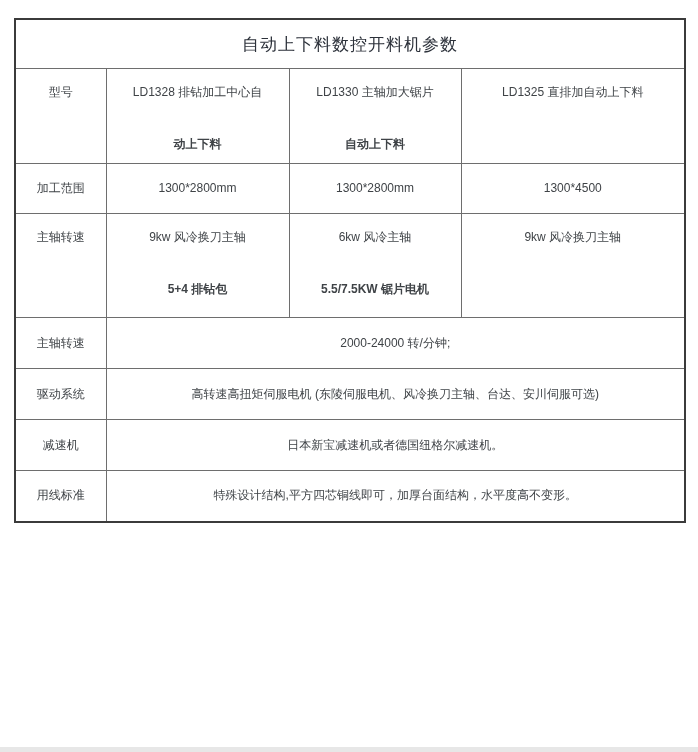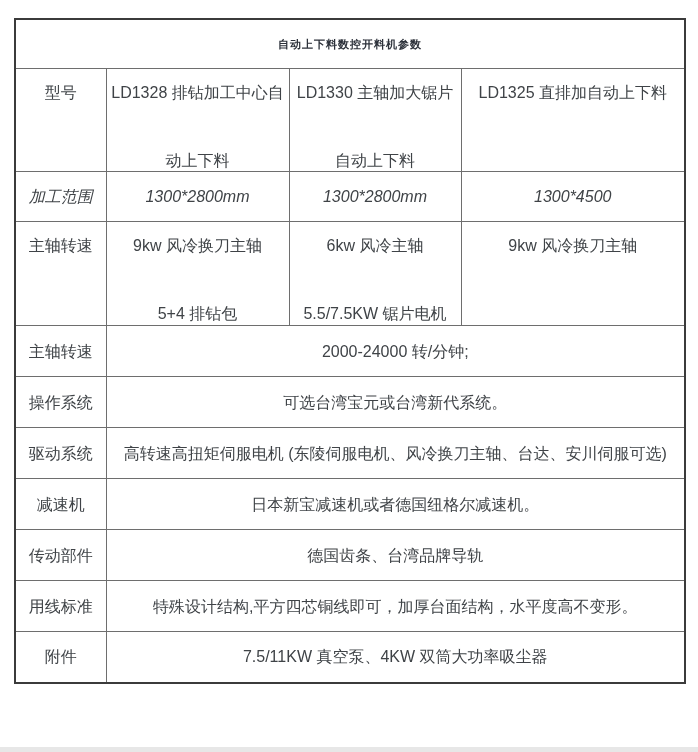--- a/index.html
+++ b/index.html
@@ -20,36 +20,36 @@
   table.spec{
     border-collapse:collapse;table-layout:fixed;width:670px;
     border:2px solid var(--border-outer);
   }
   col.c-label{width:91px;}
   col.c-m1{width:183px;}
   col.c-m2{width:172px;}
   col.c-m3{width:224px;}
   td{
     border:1px solid var(--border-inner);
-    font-size:16px;line-height:21px;color:var(--text);
+    font-size:12px;line-height:21px;color:var(--text);
     padding:0 2px;text-align:center;vertical-align:middle;
     overflow:hidden;
   }
   tr.r-title td{
-    height:48px;font-weight:bold;font-size:11px;color:var(--title);
+    height:48px;font-weight:normal;font-size:17px;color:var(--title);
     letter-spacing:1px;
   }
   tr.r-tall td{vertical-align:top;padding-top:13px;}
   tr.r-tall{height:95px;}
   tr.r-motor{height:104px;}
   tr.r-single{height:51px;}
-  tr.r-range{height:50px;font-style:italic;}
+  tr.r-range{height:50px;}
   td.a-left{text-align:center;}
   td.a-center{text-align:center;}
-  .line + .line{margin-top:47px;}
+  .line + .line{margin-top:31px;font-weight:bold;}
   .bottom-edge{
     position:absolute;left:0;bottom:0;width:698px;height:5px;
     background:var(--edge);
   }
 </style>
 </head>
 <body>
 
 <div class="table-wrap">
   <table class="spec">
@@ -102,40 +102,28 @@
           </td>
           <td class="a-left">
             <div class="line">9kw 风冷换刀主轴</div>
           </td>
         </tr>
         <tr class="r-single">
           <td class="a-center">主轴转速</td>
           <td colspan="3" class="a-center">2000-24000 转/分钟;</td>
         </tr>
         <tr class="r-single">
-          <td class="a-center">操作系统</td>
-          <td colspan="3" class="a-center">可选台湾宝元或台湾新代系统。</td>
-        </tr>
-        <tr class="r-single">
           <td class="a-center">驱动系统</td>
           <td colspan="3" class="a-center">高转速高扭矩伺服电机 (东陵伺服电机、风冷换刀主轴、台达、安川伺服可选)</td>
         </tr>
         <tr class="r-single">
           <td class="a-center">减速机</td>
           <td colspan="3" class="a-center">日本新宝减速机或者德国纽格尔减速机。</td>
         </tr>
         <tr class="r-single">
-          <td class="a-center">传动部件</td>
-          <td colspan="3" class="a-center">德国齿条、台湾品牌导轨</td>
-        </tr>
-        <tr class="r-single">
           <td class="a-center">用线标准</td>
           <td colspan="3" class="a-center">特殊设计结构,平方四芯铜线即可，加厚台面结构，水平度高不变形。</td>
-        </tr>
-        <tr class="r-single">
-          <td class="a-center">附件</td>
-          <td colspan="3" class="a-center">7.5/11KW 真空泵、4KW 双筒大功率吸尘器</td>
         </tr>
       </tbody>
   </table>
 </div>
 
 <div class="bottom-edge"></div>
 
 </body></html>

